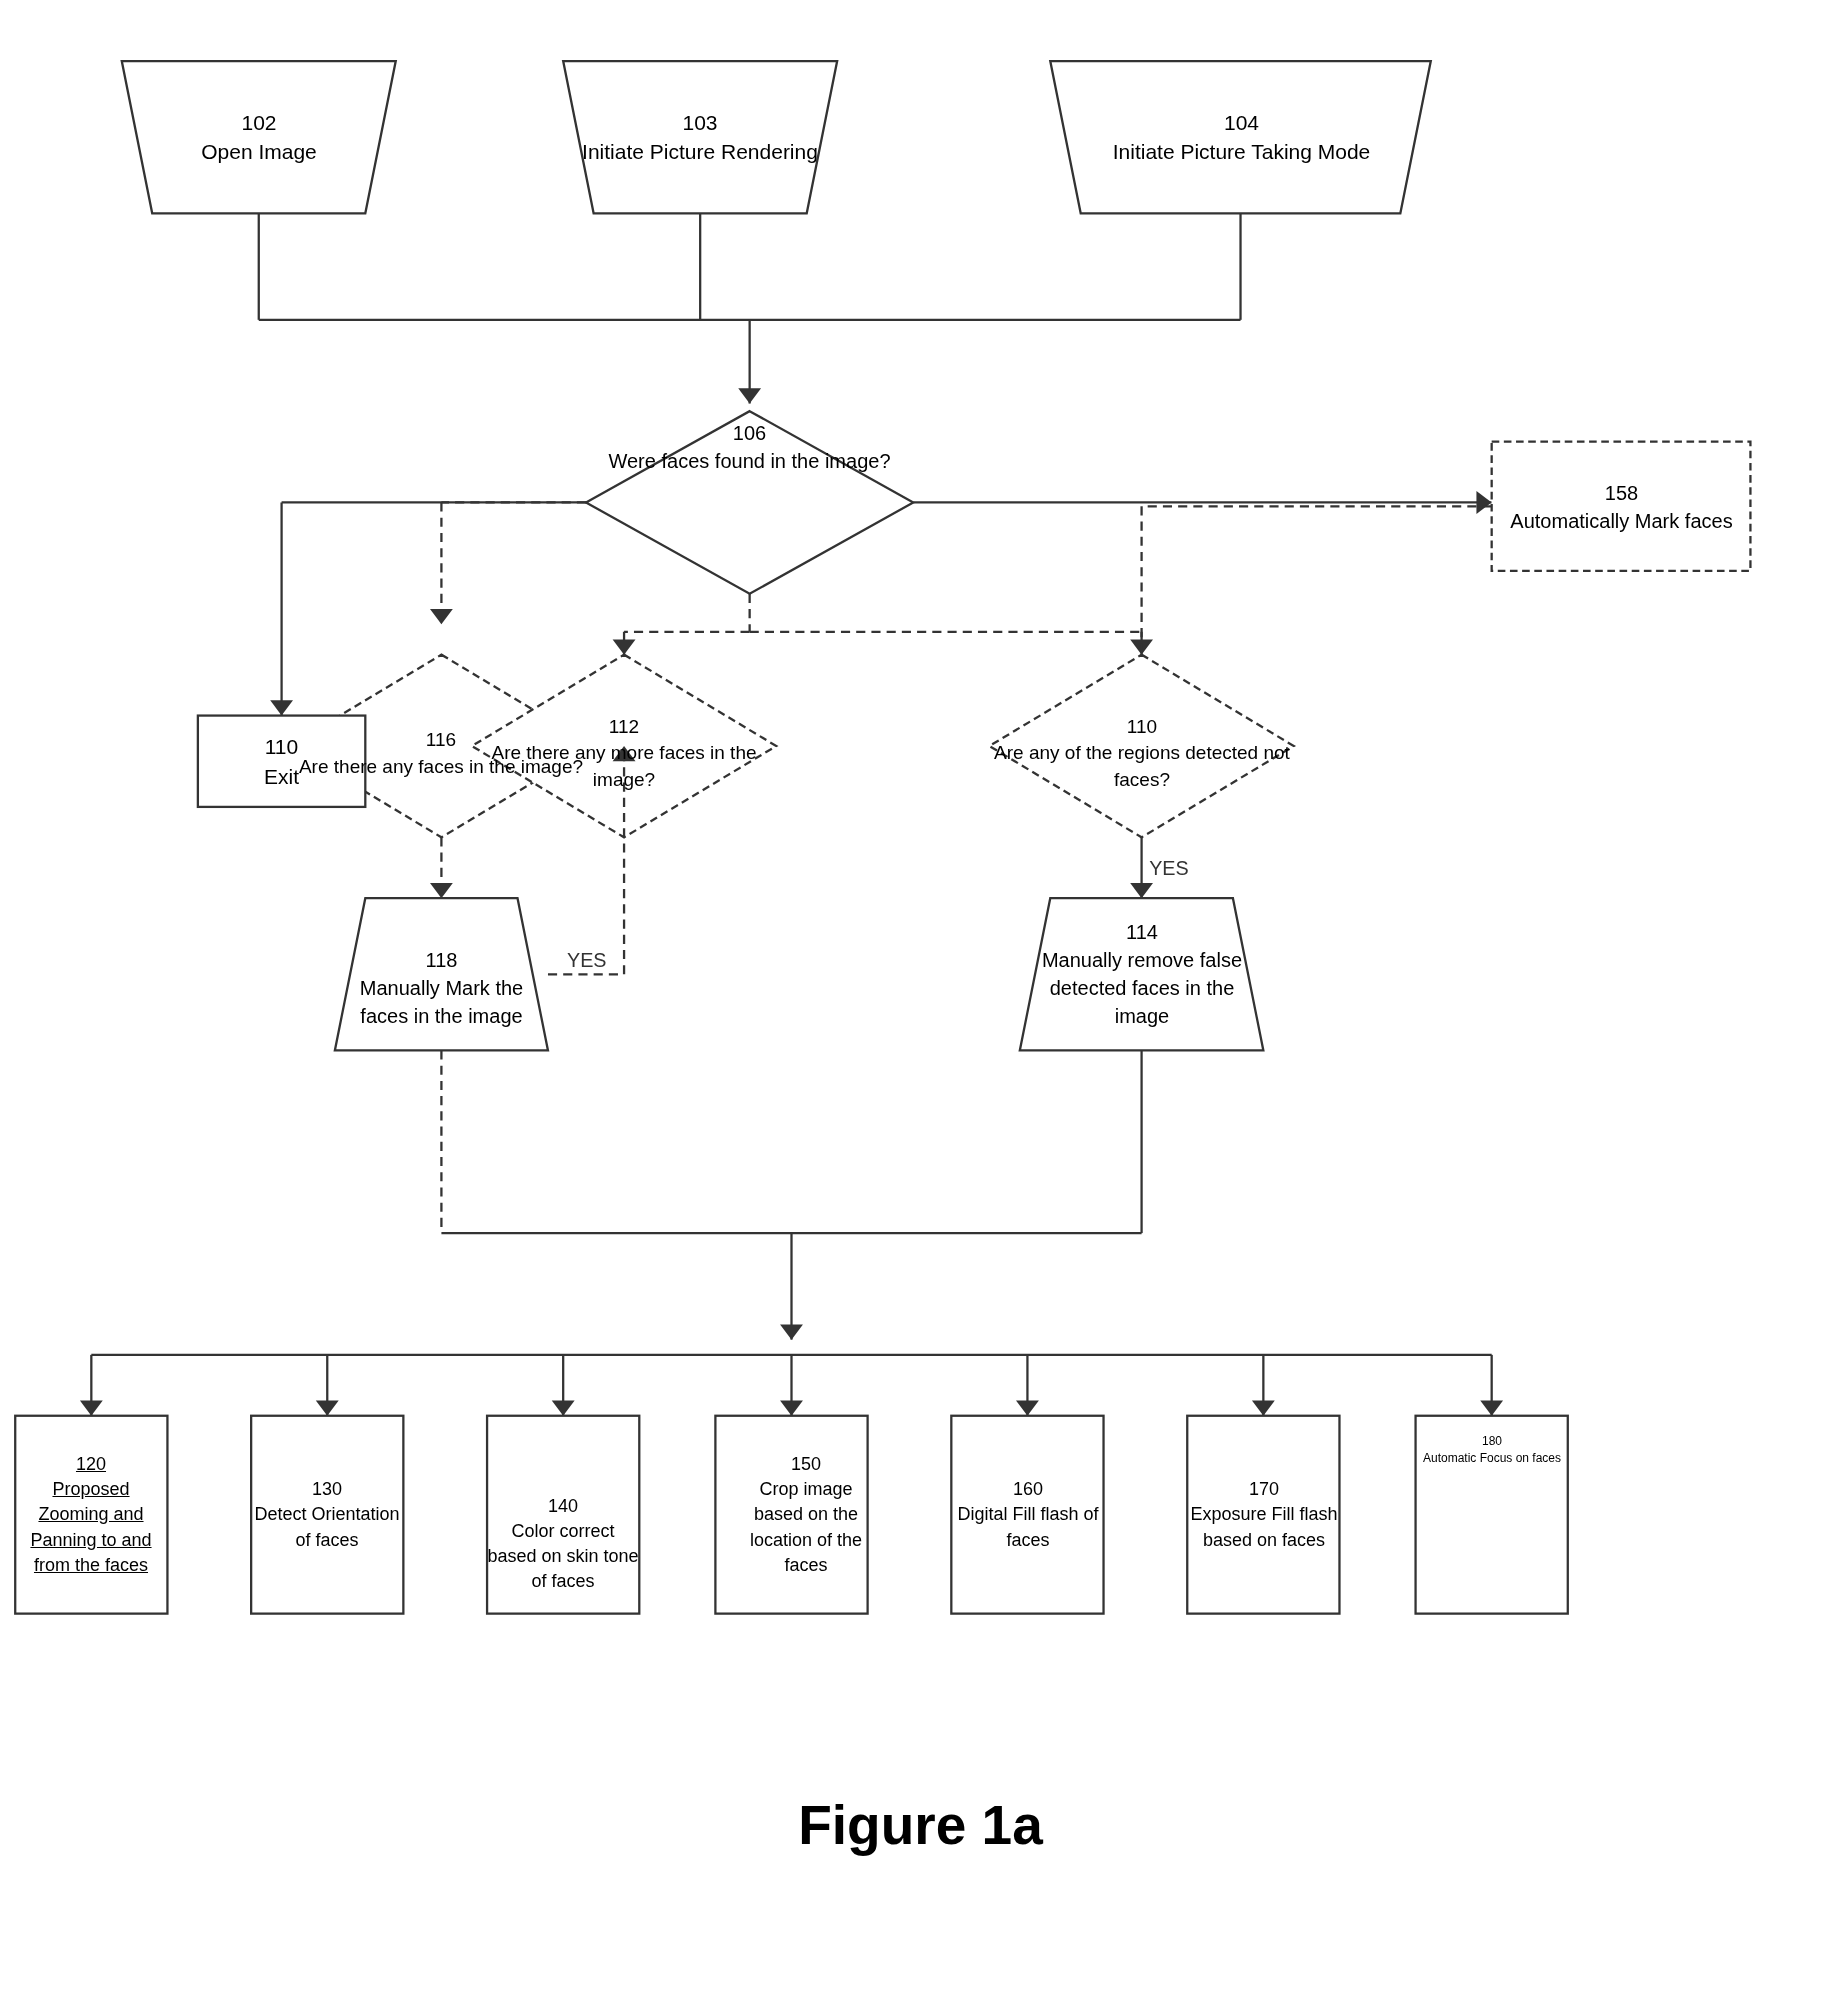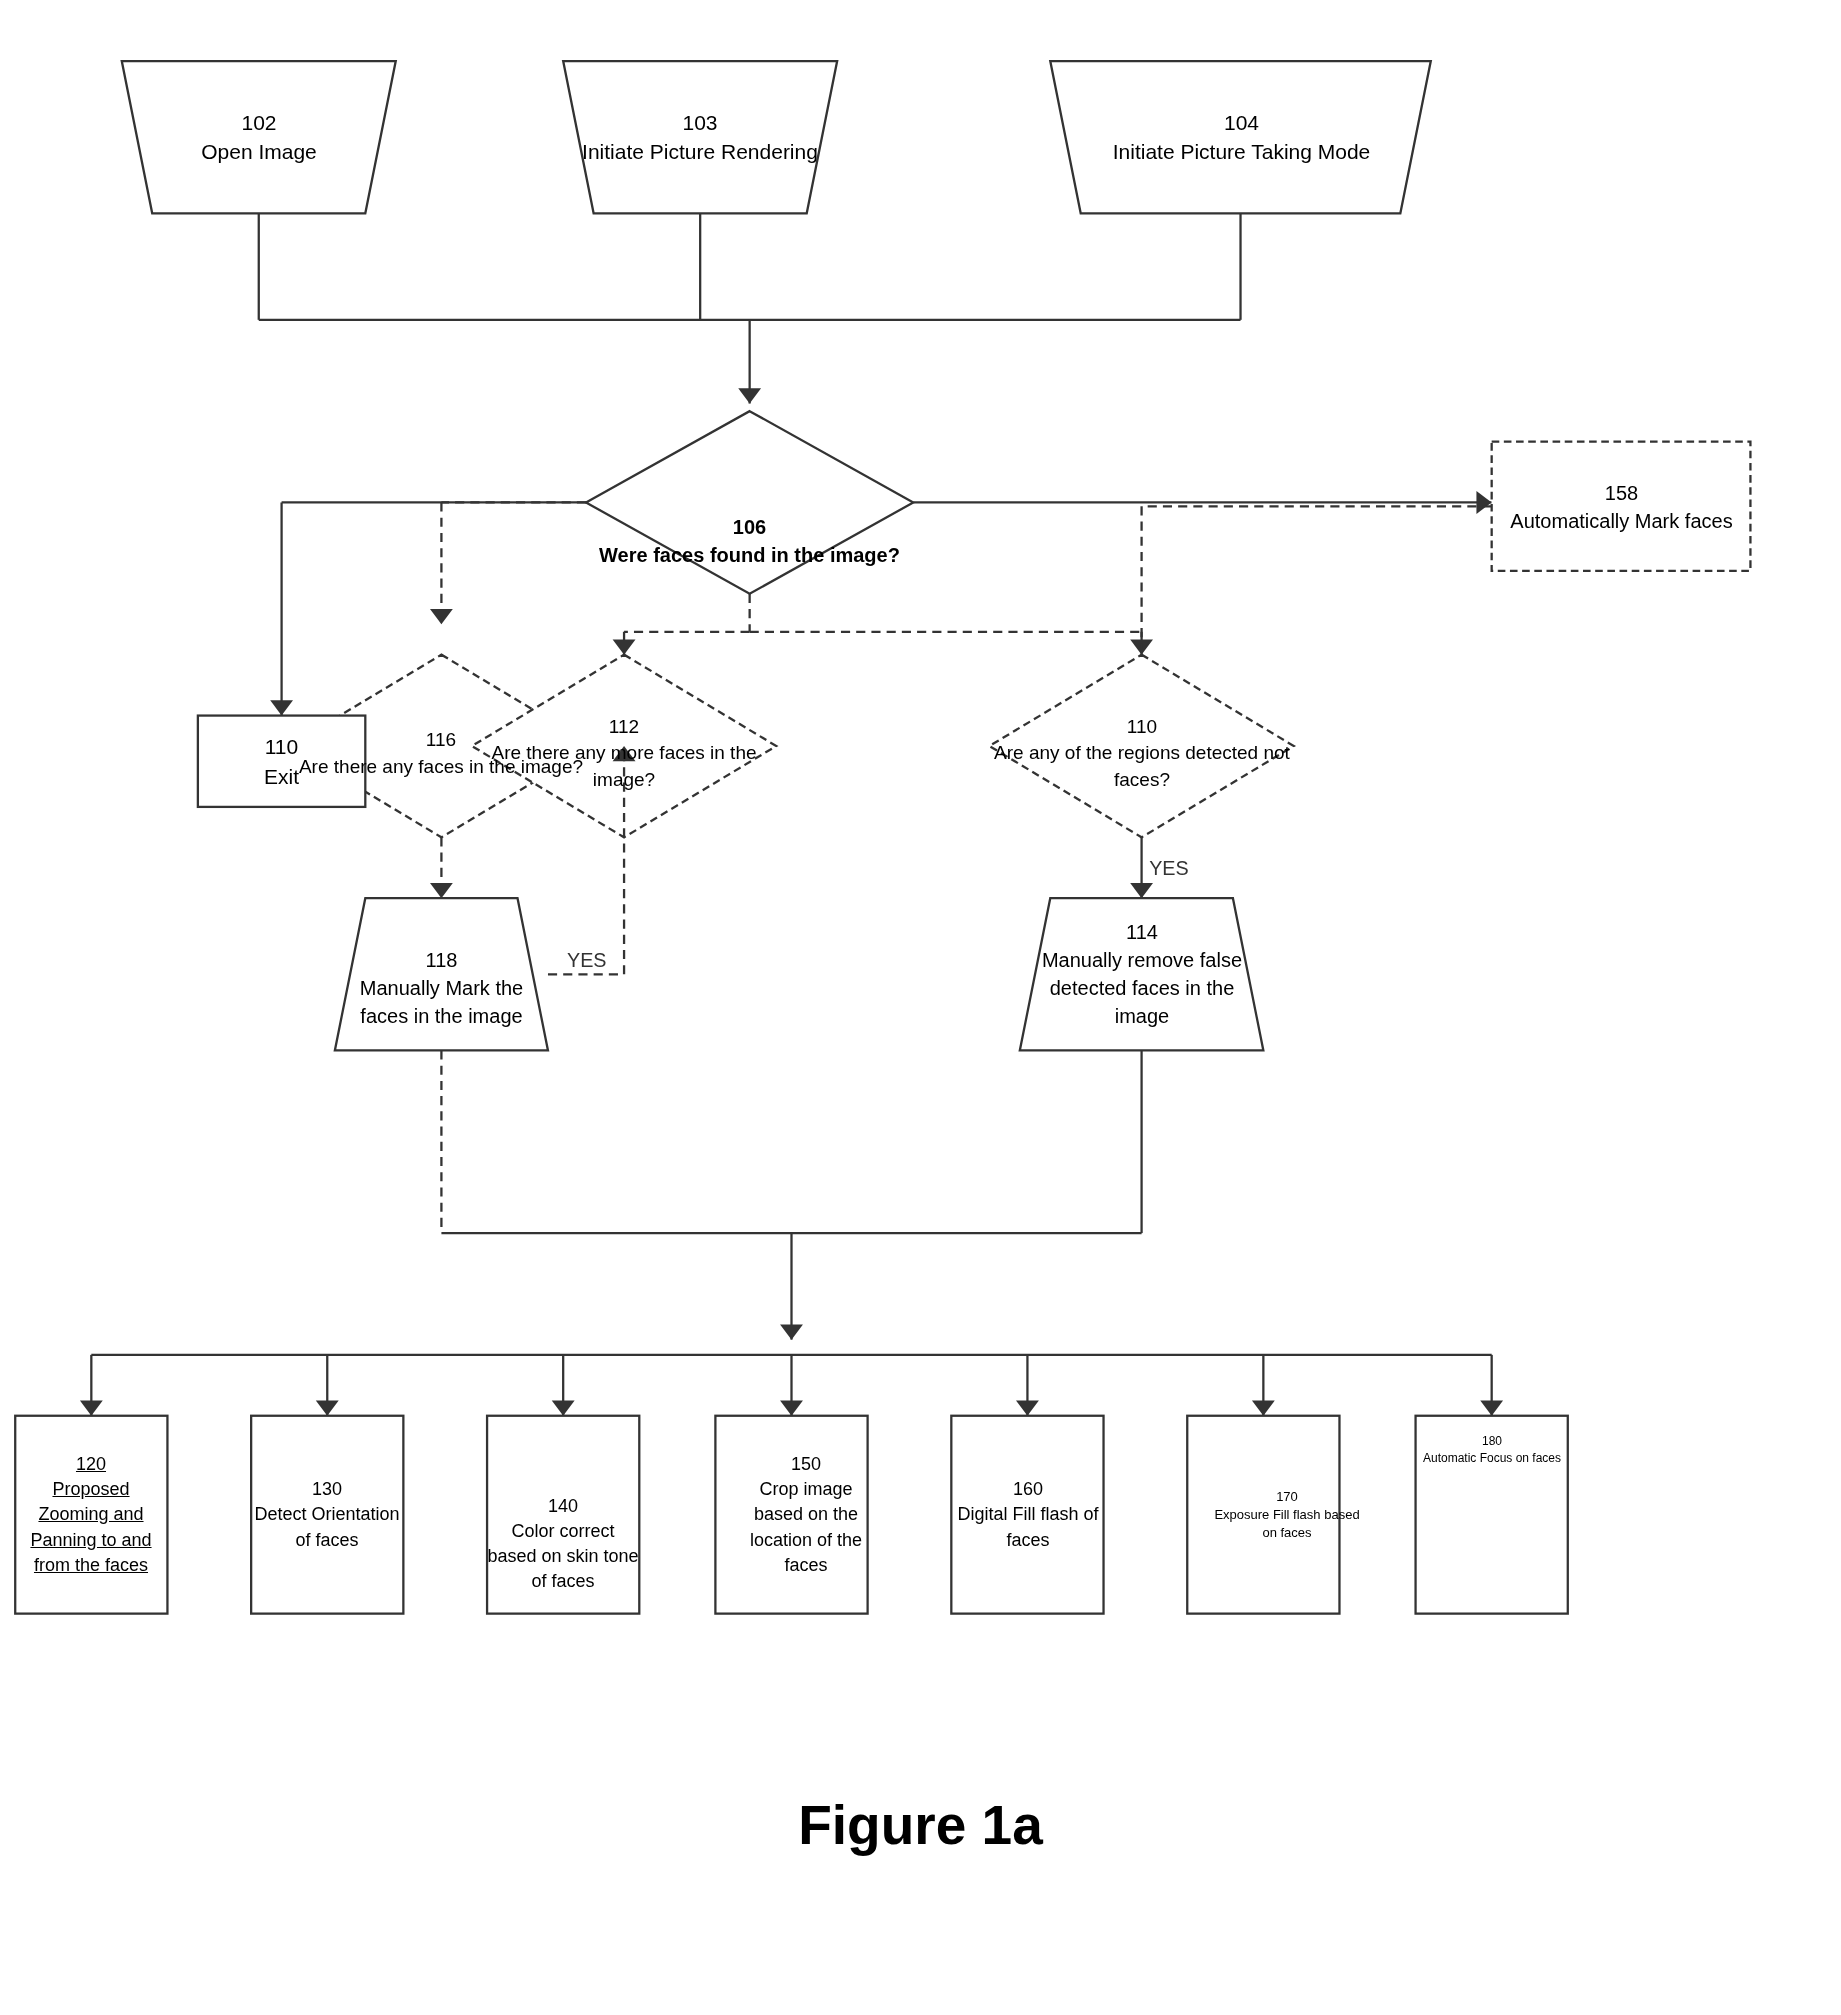--- a/index.html
+++ b/index.html
@@ -174,21 +174,21 @@
   <div style="position:absolute;left:563px;top:61px;width:274px;height:152px;display:flex;align-items:center;justify-content:center;text-align:center;font-size:21px;line-height:1.4;z-index:2;">
     <span style="white-space:pre-line;">103
 Initiate Picture Rendering</span>
   </div>
 
   <div style="position:absolute;left:1051px;top:61px;width:381px;height:152px;display:flex;align-items:center;justify-content:center;text-align:center;font-size:21px;line-height:1.4;z-index:2;">
     <span style="white-space:pre-line;">104
 Initiate Picture Taking Mode</span>
   </div>
 
-  <div style="position:absolute;left:586px;top:402px;width:327px;height:167px;display:flex;align-items:flex-end;justify-content:center;text-align:center;font-size:20px;line-height:1.4;z-index:2;font-weight:bold;">
+  <div style="position:absolute;left:586px;top:419px;width:327px;height:167px;display:flex;align-items:flex-start;justify-content:center;text-align:center;font-size:20px;line-height:1.4;z-index:2;">
     <span style="white-space:pre-line;">106
 Were faces found in the image?</span>
   </div>
 
   <div style="position:absolute;left:1492px;top:442px;width:259px;height:129px;display:flex;align-items:center;justify-content:center;text-align:center;font-size:20px;line-height:1.4;z-index:2;">
     <span style="white-space:pre-line;">158
 Automatically Mark faces</span>
   </div>
 
   <div style="position:absolute;left:198px;top:716px;width:167px;height:91px;display:flex;align-items:center;justify-content:center;text-align:center;font-size:21px;line-height:1.4;z-index:2;">
@@ -239,21 +239,21 @@
   <div style="position:absolute;left:716px;top:1416px;width:152px;height:198px;display:flex;align-items:center;justify-content:center;text-align:center;font-size:18px;line-height:1.4;z-index:2;padding-left:28px;">
     <span style="white-space:pre-line;">150
 Crop image based on the location of the faces</span>
   </div>
 
   <div style="position:absolute;left:952px;top:1416px;width:152px;height:198px;display:flex;align-items:center;justify-content:flex-start;text-align:center;font-size:18px;line-height:1.4;z-index:2;">
     <span style="white-space:pre-line;">160
 Digital Fill flash of faces</span>
   </div>
 
-  <div style="position:absolute;left:1188px;top:1416px;width:152px;height:198px;display:flex;align-items:center;justify-content:center;text-align:center;font-size:13px;line-height:1.4;z-index:2;margin-left:23px;">
+  <div style="position:absolute;left:1188px;top:1416px;width:152px;height:198px;display:flex;align-items:center;justify-content:center;text-align:center;font-size:18px;line-height:1.4;z-index:2;">
     <span style="white-space:pre-line;">170
 Exposure Fill flash based on faces</span>
   </div>
 
   <div style="position:absolute;left:1416px;top:1351px;width:152px;height:198px;display:flex;align-items:center;justify-content:center;text-align:center;font-size:12px;line-height:1.4;z-index:2;">
     <span style="white-space:pre-line;">180
 Automatic Focus on faces</span>
   </div>
 
   <div class="figure-title">

